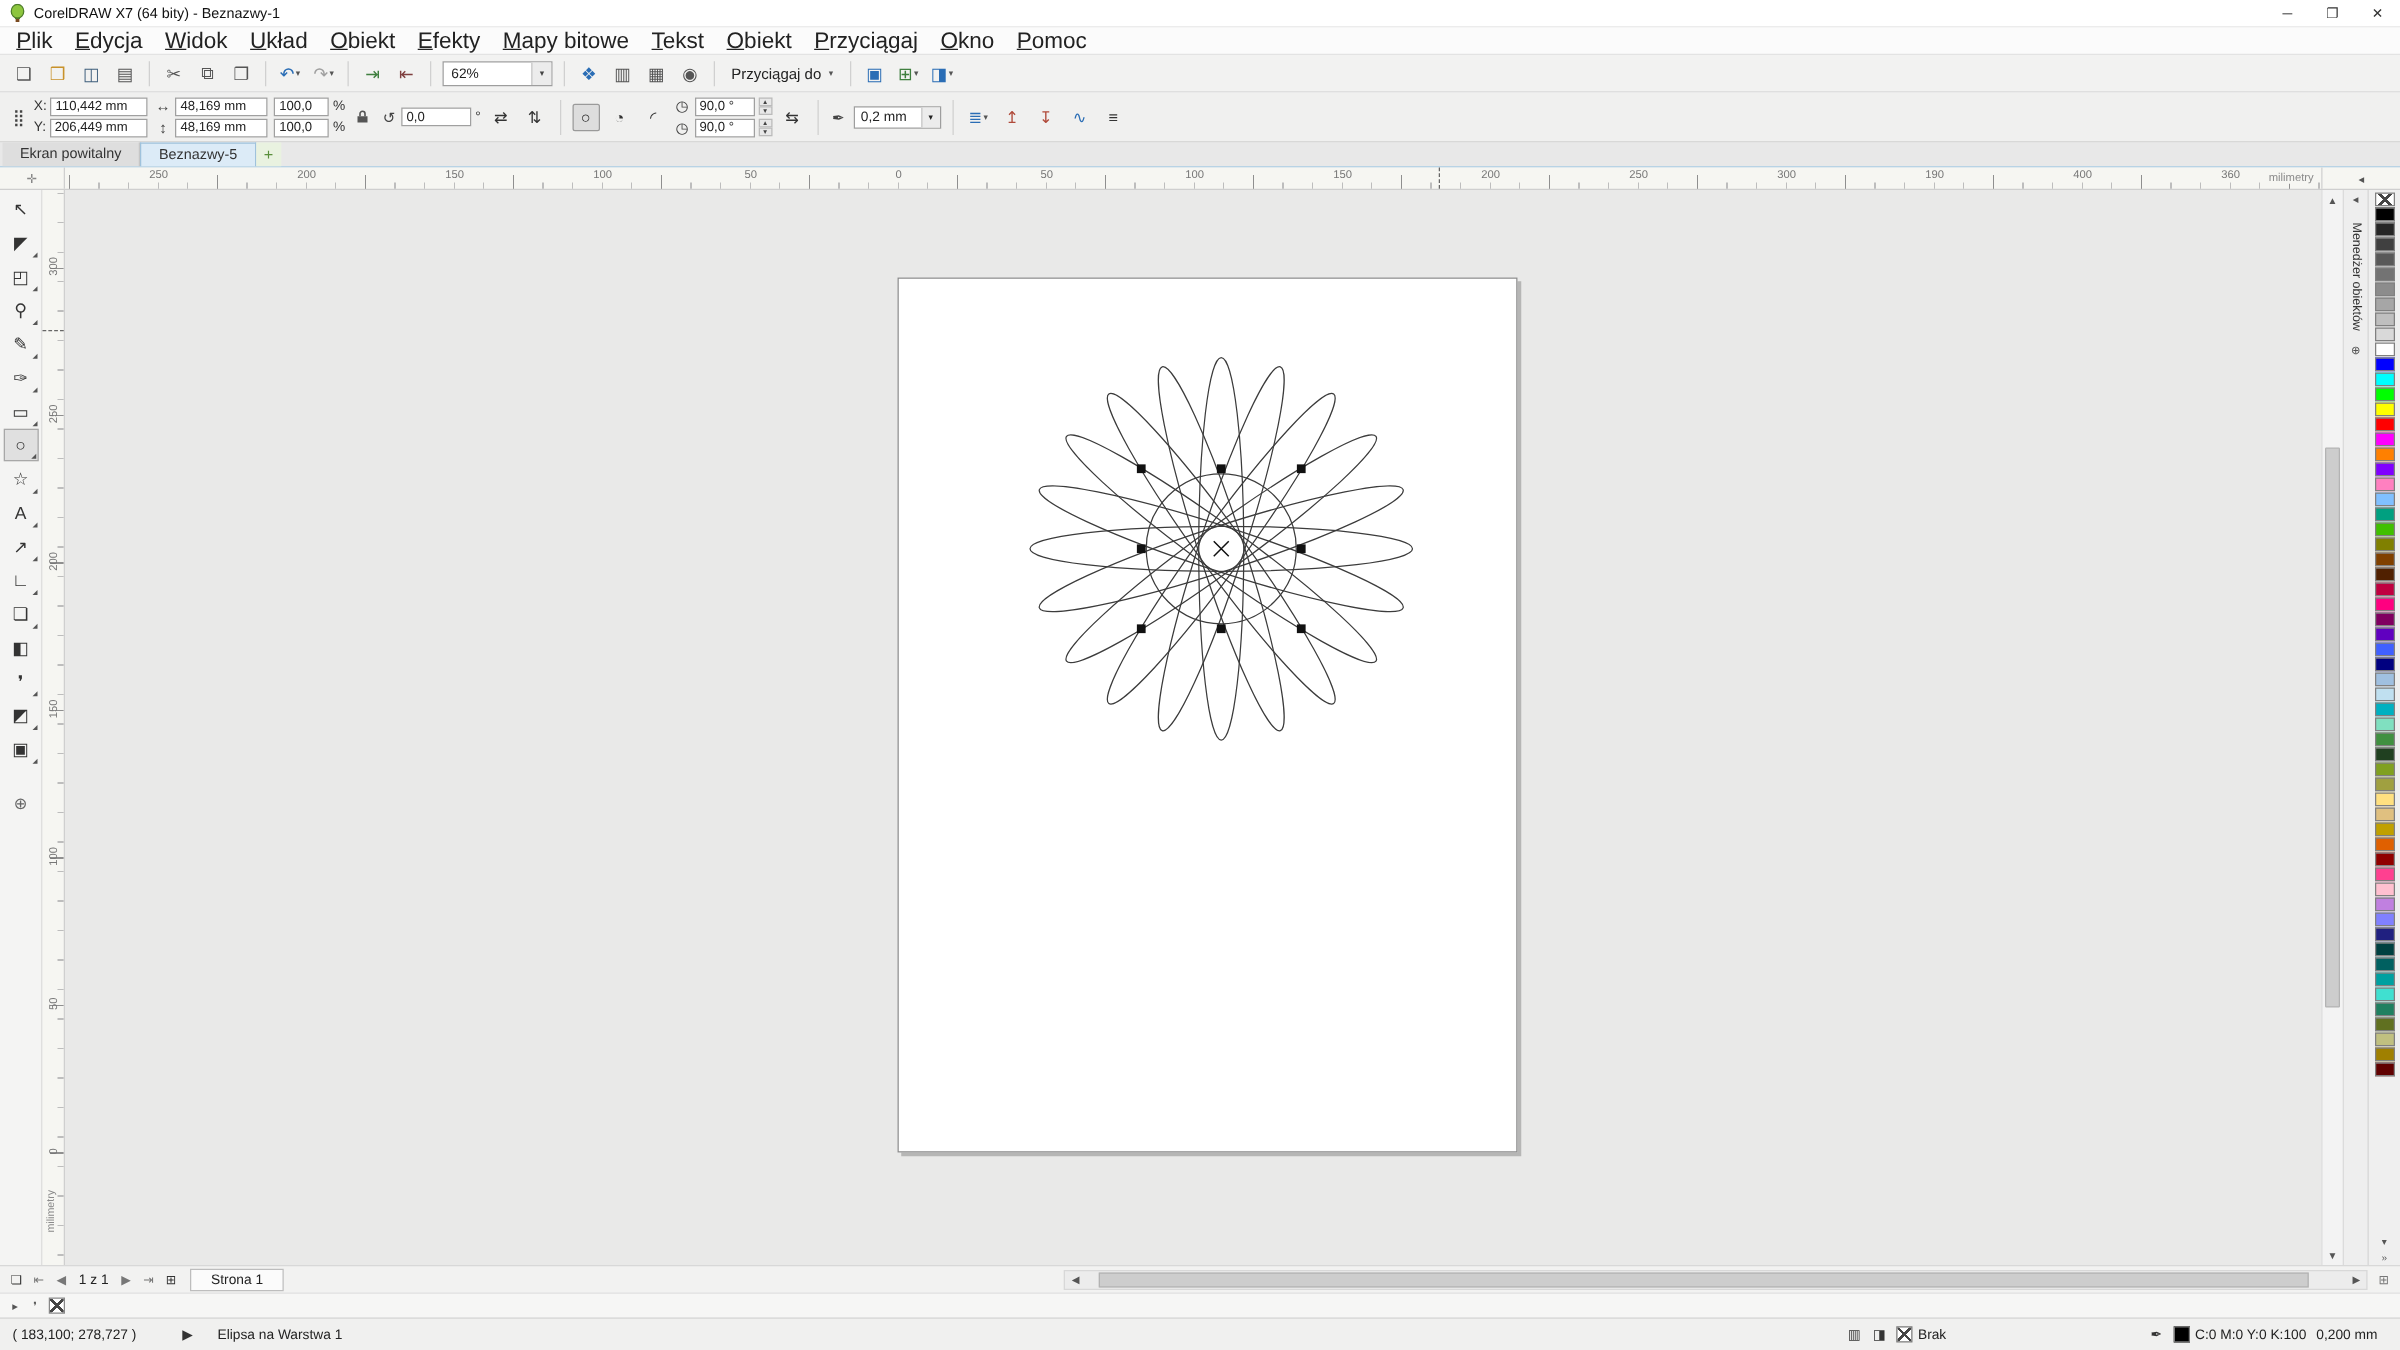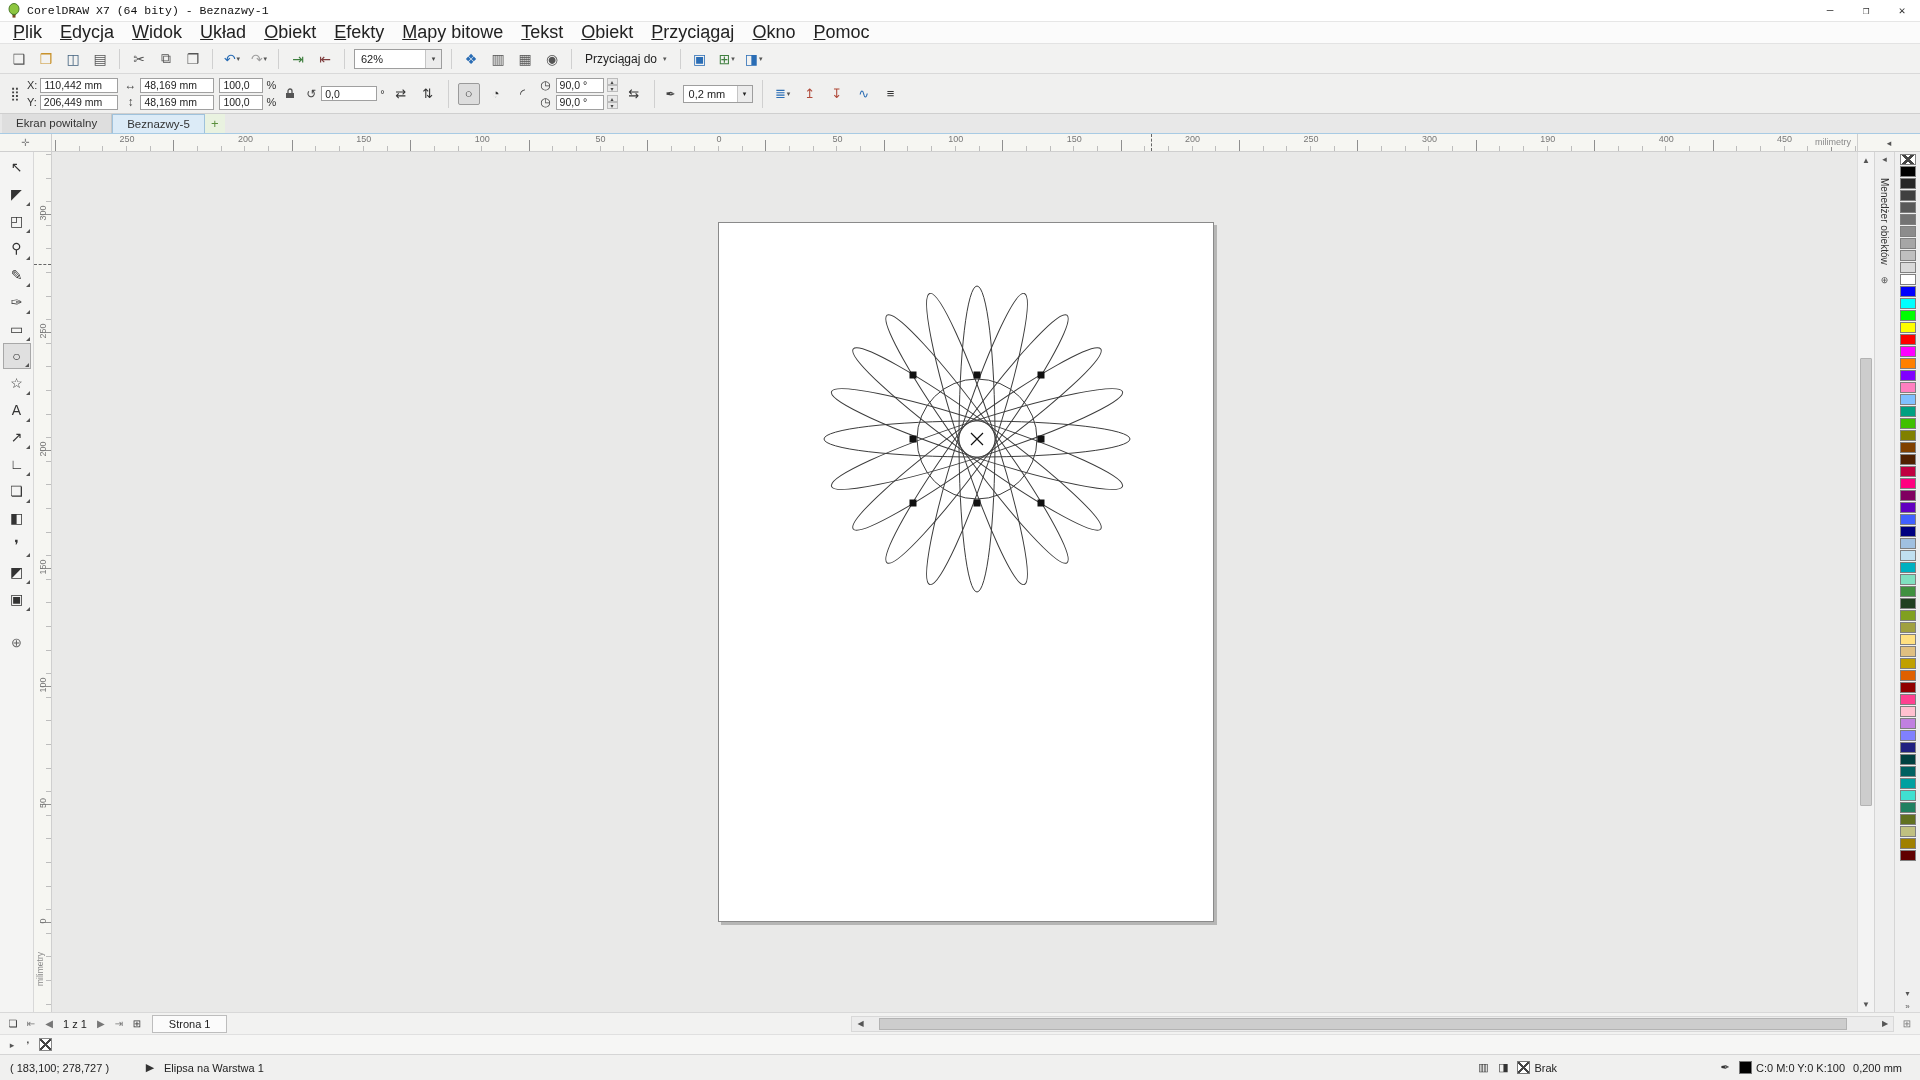--- a/index.html
+++ b/index.html
@@ -1,21 +1,21 @@
 <!DOCTYPE html>
 <html><head>
 <meta charset="utf-8">
 <style>
   * { box-sizing: border-box; margin: 0; padding: 0; }
   html,body { width:1920px; height:1080px; overflow:hidden; }
   body { font-family:"Liberation Sans", sans-serif; font-size:12px; color:#222; background:#f0f0f0; }
   .app { display:flex; flex-direction:column; width:1920px; height:1080px; }
 
   
-  .titlebar { height:22px; background:#ffffff; display:flex; align-items:center; border-bottom:1px solid #e6e6e6;font-family:Liberation Mono, monospace; }
+  .titlebar { height:22px; background:#ffffff; display:flex; align-items:center; border-bottom:1px solid #e6e6e6; }
   .titlebar .logo { width:18px; height:18px; margin:0 4px 0 5px; display:flex; align-items:center; justify-content:center; }
   .titlebar .title { font-size:11.5px; color:#111; }
   .titlebar .tb-spacer { flex:1; }
   .win-btn { width:36px; height:22px; display:flex; align-items:center; justify-content:center; font-size:11px; color:#333; }
 
   
   .menubar { height:22px; background:#fbfbfb; border-bottom:1px solid #e3e3e3; display:flex; align-items:center; padding-left:4px; }
   .menu-item { display:inline-block; padding:0 9px; line-height:21px; font-size:18px; color:#222; }
   .menu-item::first-letter { text-decoration:underline; }
 
@@ -125,21 +125,21 @@
 
   .hintbar { height:20px; background:#f6f6f5; border-top:1px solid #e0e0e0; display:flex; align-items:center; padding:0 4px; }
   .hint-icon { width:16px; height:16px; display:flex; align-items:center; justify-content:center; font-size:9px; color:#555; }
   .hint-well { width:13px; height:13px; border:1px solid #888; margin:0 3px; }
   .hint-text { flex:1; text-align:center; font-style:italic; font-size:11px; color:#9c9c9c; }
   .hint-right-pad { width:70px; }
 
   .statusbar { height:26px; background:#f0f0ef; border-top:1px solid #d5d5d5; display:flex; align-items:center; padding:0 10px; font-size:11px; }
   .sb-coords { width:130px; color:#222; }
   .sb-icon { width:20px; height:18px; display:flex; align-items:center; justify-content:center; font-size:11px; color:#333; }
-  .sb-obj { margin-left:4px; color:#222; }
+  .sb-obj { margin-left:14px; color:#222; }
   .sb-spring { flex:1; }
   .sb-well { width:13px; height:13px; border:1px solid #777; margin:0 4px; flex:none; }
   .sb-well.black { background:#000; }
   .sb-label { margin-right:8px; }
   .sb-gap { width:150px; }
 </style>
 </head>
 <body>
 
 <div class="app" data-name="coreldraw-window">
@@ -353,21 +353,21 @@
         <span class="lab" data-name="h-ruler-label" style="left: 548.6px;">50</span>
         <span class="lab" data-name="h-ruler-label" style="left: 667px;">0</span>
         <span class="lab" data-name="h-ruler-label" style="left: 785.4px;">50</span>
         <span class="lab" data-name="h-ruler-label" style="left: 903.8px;">100</span>
         <span class="lab" data-name="h-ruler-label" style="left: 1022.2px;">150</span>
         <span class="lab" data-name="h-ruler-label" style="left: 1140.6px;">200</span>
         <span class="lab" data-name="h-ruler-label" style="left: 1259px;">250</span>
         <span class="lab" data-name="h-ruler-label" style="left: 1377.4px;">300</span>
         <span class="lab" data-name="h-ruler-label" style="left: 1495.8px;">190</span>
         <span class="lab" data-name="h-ruler-label" style="left: 1614.2px;">400</span>
-        <span class="lab" data-name="h-ruler-label" style="left: 1732.6px;">450</span>
+        <span class="lab" data-name="h-ruler-label" style="left: 1732.6px;">360</span>
       </div>
     <span class="ruler-right" data-name="docker-expand-button">◂</span>
   </div>
 
   <div class="main" data-name="main-area">
 
     <div class="toolbox" data-name="toolbox">
         <span class="tool" data-name="pick-tool">
           <span data-name="pick-tool-icon">↖</span>
         </span>

